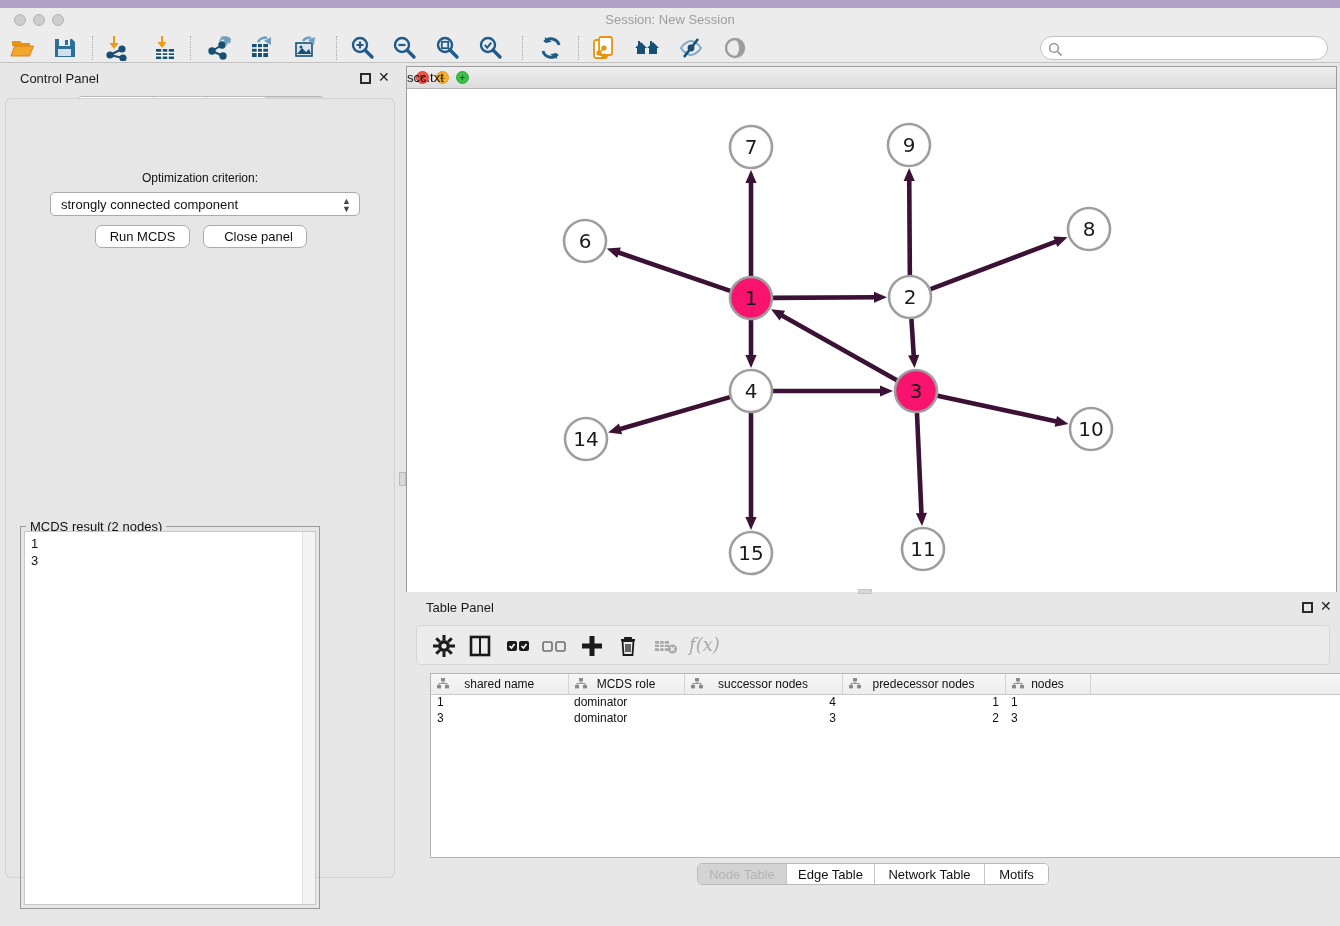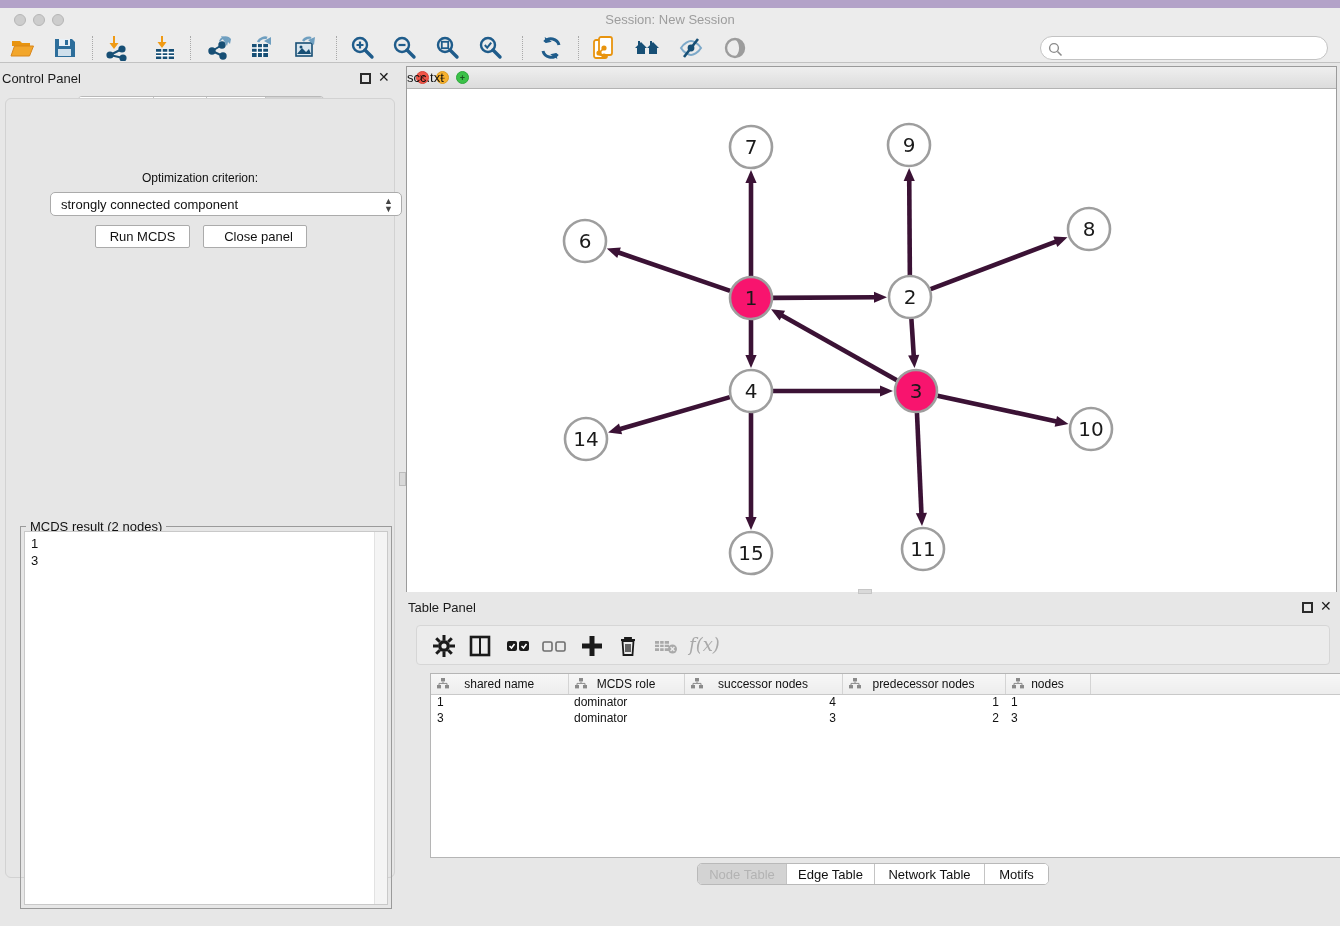--- a/index.html
+++ b/index.html
@@ -17,37 +17,37 @@
   .toolbar { position:absolute; left:0; top:32px; width:1340px; height:31px; background:#ececec; border-bottom:1px solid #c2c2c2; }
   .tb-icon { position:absolute; top:3px; width:26px; height:26px; }
   .tb-sep { position:absolute; top:4px; height:24px; border-left:1px dotted #a9a9a9; }
   .searchbox { position:absolute; right:12px; top:4px; width:288px; height:24px; background:#fff; border:1px solid #c3c3c3; border-radius:12px; }
   .searchbox svg { position:absolute; left:7px; top:5px; }
   .searchbox input { position:absolute; left:26px; top:2px; width:252px; height:18px; border:none; outline:none; font-size:12px; background:transparent; }
 
   
   .cpanel { position:absolute; left:0; top:66px; width:400px; height:816px; }
   .panel-head { position:absolute; left:0; top:0; width:100%; height:26px; }
-  .panel-title { position:absolute; left:2px; top:5px; font-size:13px; color:#1a1a1a; }
+  .panel-title { position:absolute; left:20px; top:5px; font-size:13px; color:#1a1a1a; }
   .ph-float { position:absolute; width:11px; height:11px; border:2px solid #2b2b2b; top:7px; }
   .ph-close { position:absolute; top:3px; font-size:14px; font-weight:bold; color:#1c1c1c; }
 
   .seg { position:absolute; display:flex; height:22px; border:1px solid #b9b9b9; border-radius:5px; overflow:hidden; background:#fff; }
   .seg .tab { height:100%; display:flex; align-items:center; justify-content:center; font-size:13px; color:#111; background:#fff; border-left:1px solid #c4c4c4; cursor:default; }
   .seg .tab:first-child { border-left:none; }
   .seg .tab.sel { background:#d3d3d3; color:#b3b3b3; }
 
   .cp-inner { position:absolute; left:5px; top:32px; width:390px; height:780px; background:#e6e6e6; border:1px solid #d2d2d2; border-radius:6px; }
   .opt-label { position:absolute; left:0; width:100%; top:72px; text-align:center; font-size:12px; color:#111; }
-  .dropdown { position:absolute; left:44px; top:93px; width:352px; height:24px; background:#fff; border:1px solid #ababab; border-radius:5px; }
+  .dropdown { position:absolute; left:44px; top:93px; width:310px; height:24px; background:#fff; border:1px solid #ababab; border-radius:5px; }
   .dropdown .val { position:absolute; left:10px; top:4px; font-size:13px; color:#111; }
   .dropdown .arrows { position:absolute; right:8px; top:4px; font-size:9px; line-height:8px; color:#444; text-align:center; }
-  .btn { position:absolute; height:23px; background:#fff; border:1px solid #ababab; border-radius:2px; font-size:13px; color:#111; text-align:center; line-height:21px; }
-
-  .result-group { position:absolute; left:14px; top:427px; width:372px; height:383px; border:1px solid #9a9a9a; }
+  .btn { position:absolute; height:23px; background:#fff; border:1px solid #ababab; border-radius:7px; font-size:13px; color:#111; text-align:center; line-height:21px; }
+
+  .result-group { position:absolute; left:14px; top:427px; width:300px; height:383px; border:1px solid #9a9a9a; }
   .result-legend { position:absolute; left:5px; top:-8px; background:#e6e6e6; padding:0 4px; font-size:13px; color:#111; }
   .result-body { position:absolute; left:3px; top:4px; right:3px; bottom:3px; background:#fff; border:1px solid #c9c9c9; }
   .result-lines { position:absolute; left:6px; top:3px; font-size:13px; color:#111; line-height:17px; white-space:pre; }
   .result-scroll { position:absolute; right:0; top:0; bottom:0; width:13px; background:#f4f4f4; border-left:1px solid #e2e2e2; }
 
   
   .netwin { position:absolute; left:406px; top:66px; width:931px; height:526px; border:1px solid #9b9b9b; background:#fff; }
   .net-titlebar { position:absolute; left:0; top:0; width:100%; height:22px; background:linear-gradient(#efefef,#dcdcdc); border-bottom:1px solid #b3b3b3; }
   .net-title { position:absolute; left:0; right:0; top:3px; font-size:13px; color:#111; }
   .tl { position:absolute; top:4px; width:13px; height:13px; border-radius:50%; font-size:9px; line-height:12px; text-align:center; color:rgba(0,0,0,.55); font-weight:bold; }

